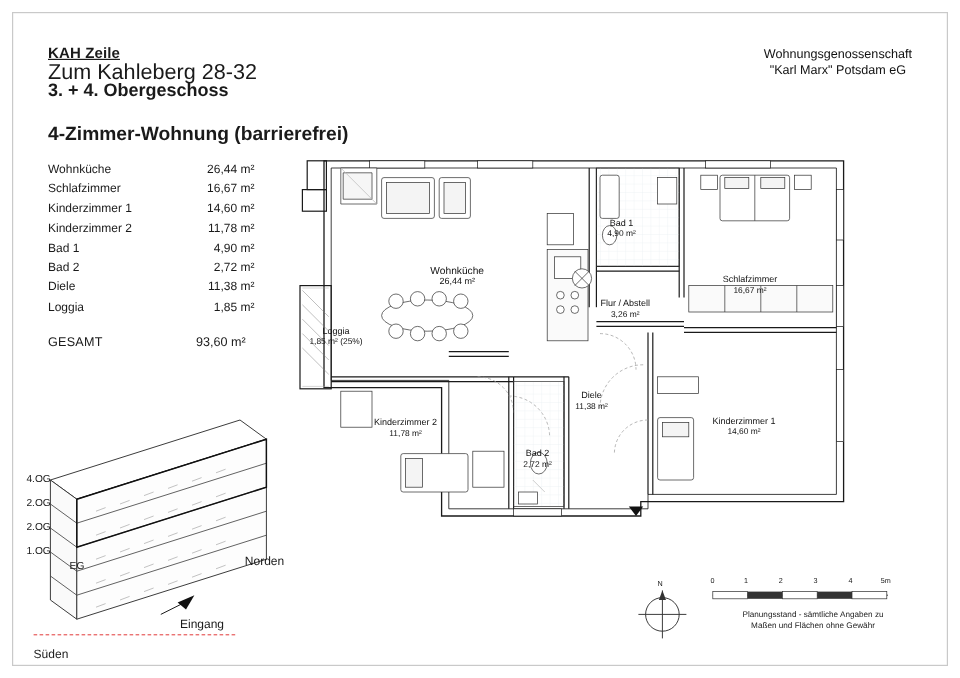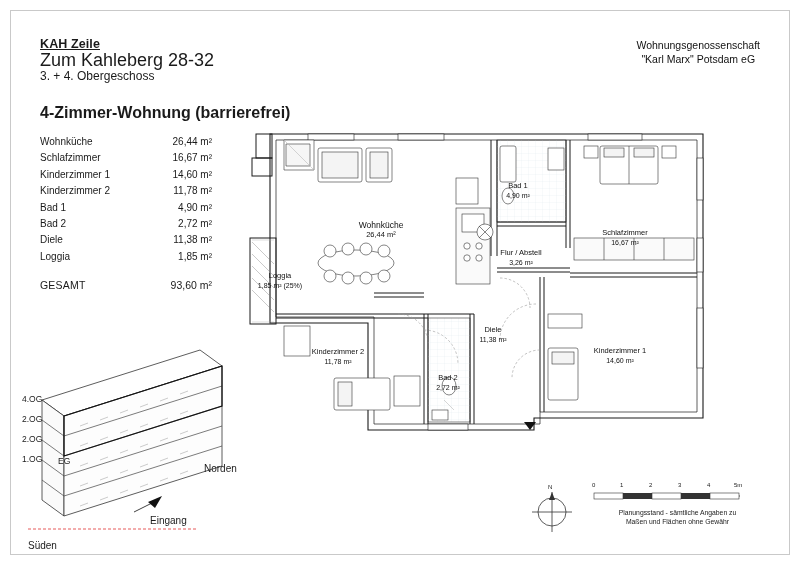--- a/index.html
+++ b/index.html
@@ -39,22 +39,22 @@
     font-size: 12.5px;
     font-weight: bold;
     letter-spacing: .1px;
     text-decoration: underline;
   }
   .hdr-left .l2 {
     font-size: 18px;
     font-weight: normal;
   }
   .hdr-left .l3 {
-    font-size: 12px;
-    font-weight: normal;
+    font-size: 15px;
+    font-weight: bold;
   }
   .hdr-right {
     position: absolute;
     right: 40px;
     top: 38px;
     text-align: center;
     font-size: 10.5px;
     line-height: 14px;
     color: #111;
   }
@@ -85,21 +85,21 @@
     min-width: 56px;
     white-space: nowrap;
   }
   .area-total {
     display: flex;
     justify-content: space-between;
     margin-top: 12px;
     font-size: 10.5px;
   }
   .area-total .name { letter-spacing: .2px; }
-  .area-total .val { text-align: right; min-width: 56px; }
+  .area-total .val { text-align: center; min-width: 56px; }
 
   
   .iso-wrap {
     position: absolute;
     left: 22px;
     top: 330px;
     width: 230px;
     height: 215px;
   }
   .floor-labels {
@@ -301,21 +301,21 @@
       <polygon points="126,172 140,166 133,178" fill="#111"></polygon>
       <line x1="112" y1="182" x2="132" y2="172" stroke="#111" stroke-width="0.8"></line>
 
       <line x1="6" y1="199" x2="176" y2="199" stroke="#e03030" stroke-width="0.8" stroke-dasharray="3,2"></line>
     </svg>
     <div class="floor-labels">
         <div class="floor-label" style="top: 64px;">4.OG</div>
         <div class="floor-label" style="top: 84px;">2.OG</div>
         <div class="floor-label" style="top: 104px;">2.OG</div>
         <div class="floor-label" style="top: 124px;">1.OG</div>
-        <div class="floor-label" style="top: 126px; padding-left: 36px;">EG</div>
+        <div class="floor-label" style="top: 136px; padding-left: 36px;">EG</div>
       </div>
     <div class="iso-text" id="norden-lbl">Norden</div>
     <div class="iso-text" id="eingang-lbl">Eingang</div>
     <div class="iso-text" id="sueden-lbl">Süden</div>
   </div>
 
   <div class="plan">
     <svg width="530" height="330" viewBox="0 0 530 330">
       <defs>
         <pattern id="tilepat" width="7" height="7" patternUnits="userSpaceOnUse">

